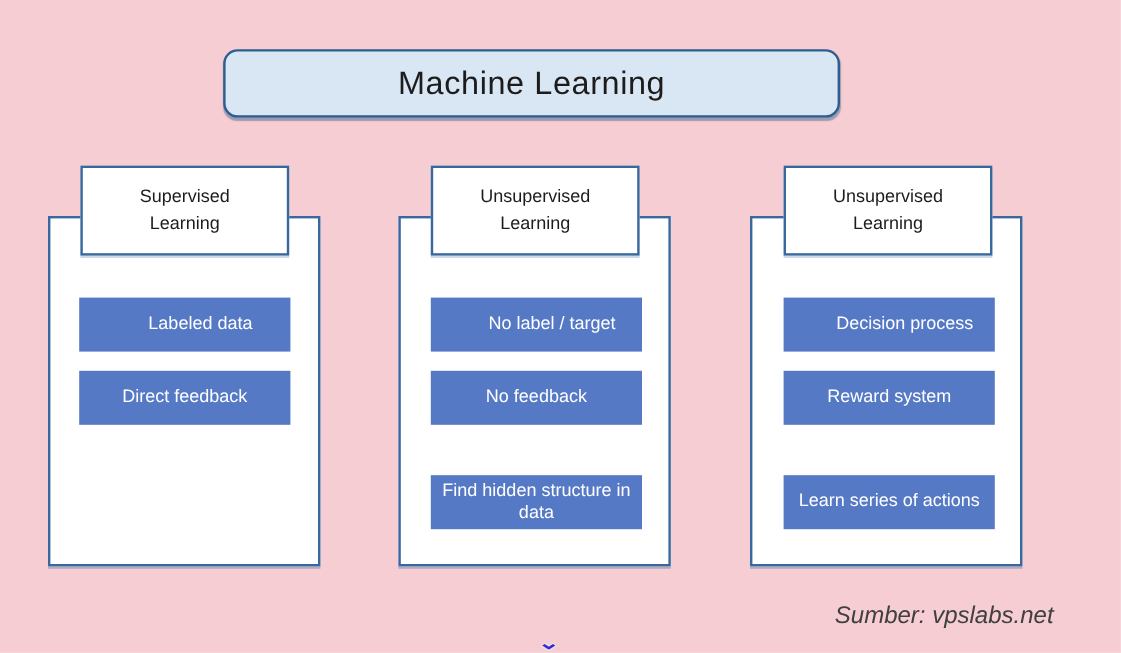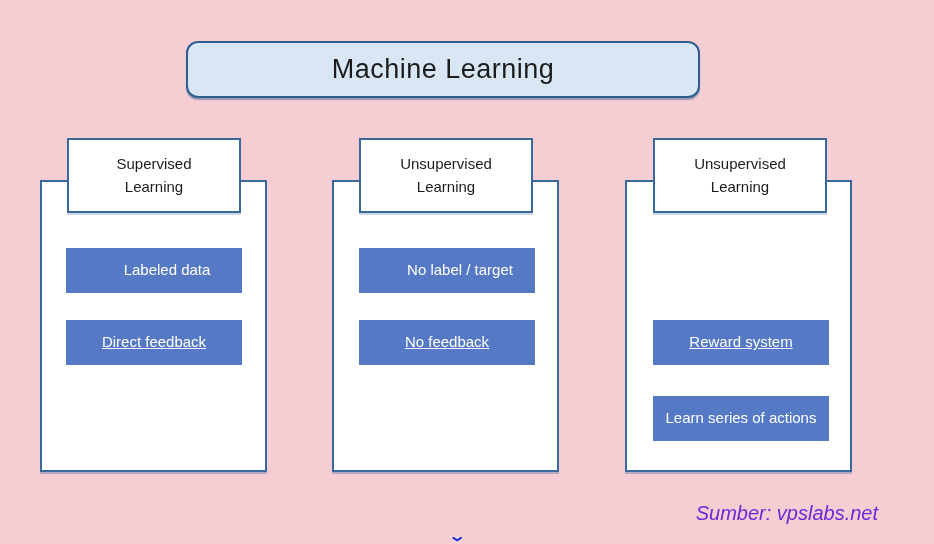--- a/index.html
+++ b/index.html
@@ -29,24 +29,24 @@
     box-shadow:0 2px 0 rgba(57,104,158,.25);
   }
   .colhead.h1 { left:67px; } .colhead.h2 { left:359px; } .colhead.h3 { left:653px; }
   .item {
     position:absolute; width:176px; height:45px;
     background:#5579c5; color:#ffffff; z-index:2;
     display:flex; align-items:center; justify-content:center; text-align:center;
     font-size:15px; line-height:1.25; padding:2px 8px; box-sizing:border-box;
   }
   .c1 { left:66px; } .c2 { left:359px; } .c3 { left:653px; }
-  .r1 { top:248px;padding-left:34px; } .r2 { top:320px;text-decoration:underline; } .r3 { top:396px; }
+  .r1 { top:248px;padding-left:34px; } .r2 { top:309px; } .r3 { top:396px; }
   .credit {
     position:absolute; top:502px; right:56px;
-    font-style:italic; font-size:20px; color:#6d28d9;
+    font-style:italic; font-size:20px; color:#404040;
   }
   .chevron {
     position:absolute; left:451px; top:527px;
     color:#2b2fd0; font-size:15px; font-weight:bold;
     transform:scaleX(1.5); text-shadow:0 0 2px #ffffff;
     cursor:pointer; user-select:none;
   }
 </style>
 </head>
 <body>
@@ -64,21 +64,23 @@
   <div class="colhead h2">Unsupervised
 Learning</div>
   <div class="colhead h3">Unsupervised
 Learning</div>
 
   <div class="item c1 r1">Labeled data</div>
   <div class="item c1 r2">Direct feedback</div>
 
   <div class="item c2 r1">No label / target</div>
   <div class="item c2 r2">No feedback</div>
+  <div class="item c2 r3">Find hidden structure in data</div>
 
+  <div class="item c3 r1">Decision process</div>
   <div class="item c3 r3">Learn series of actions</div>
   <div class="item c3 r2">Reward system</div>
 
   <div class="credit">Sumber: vpslabs.net</div>
 
   <span class="chevron">⌄</span>
 
 </div>
 
 </body></html>

